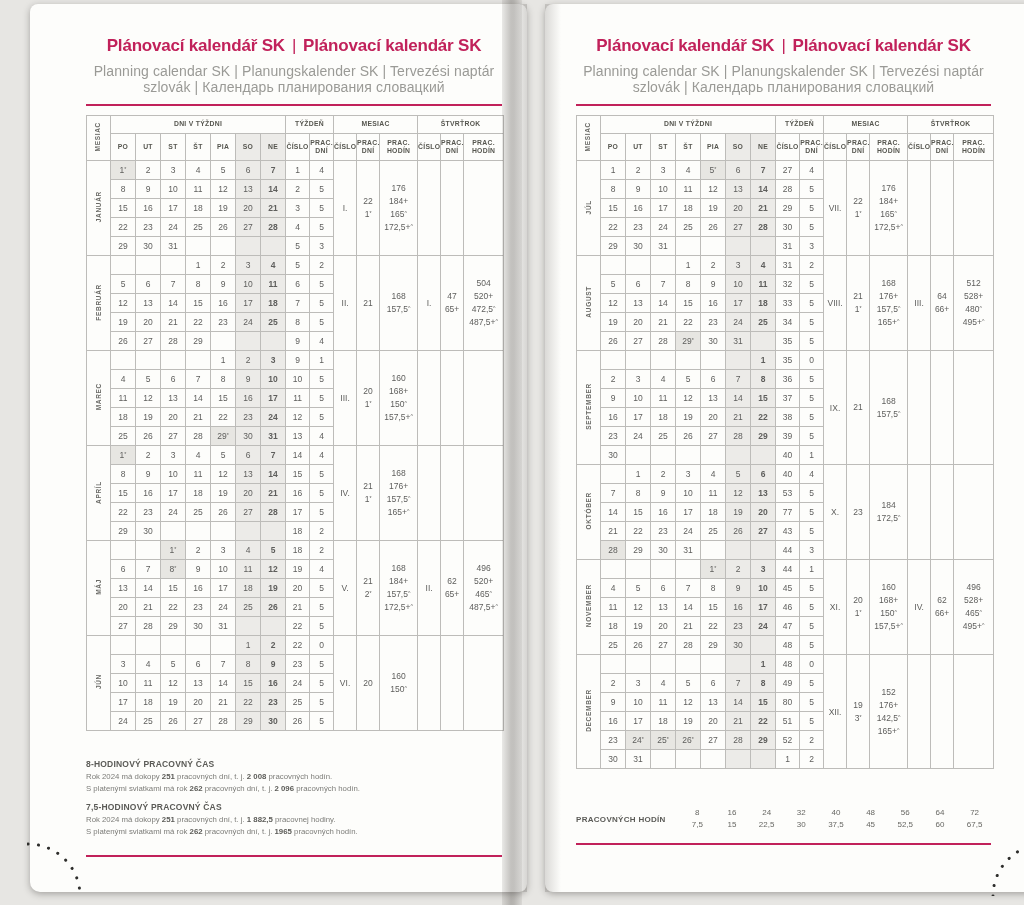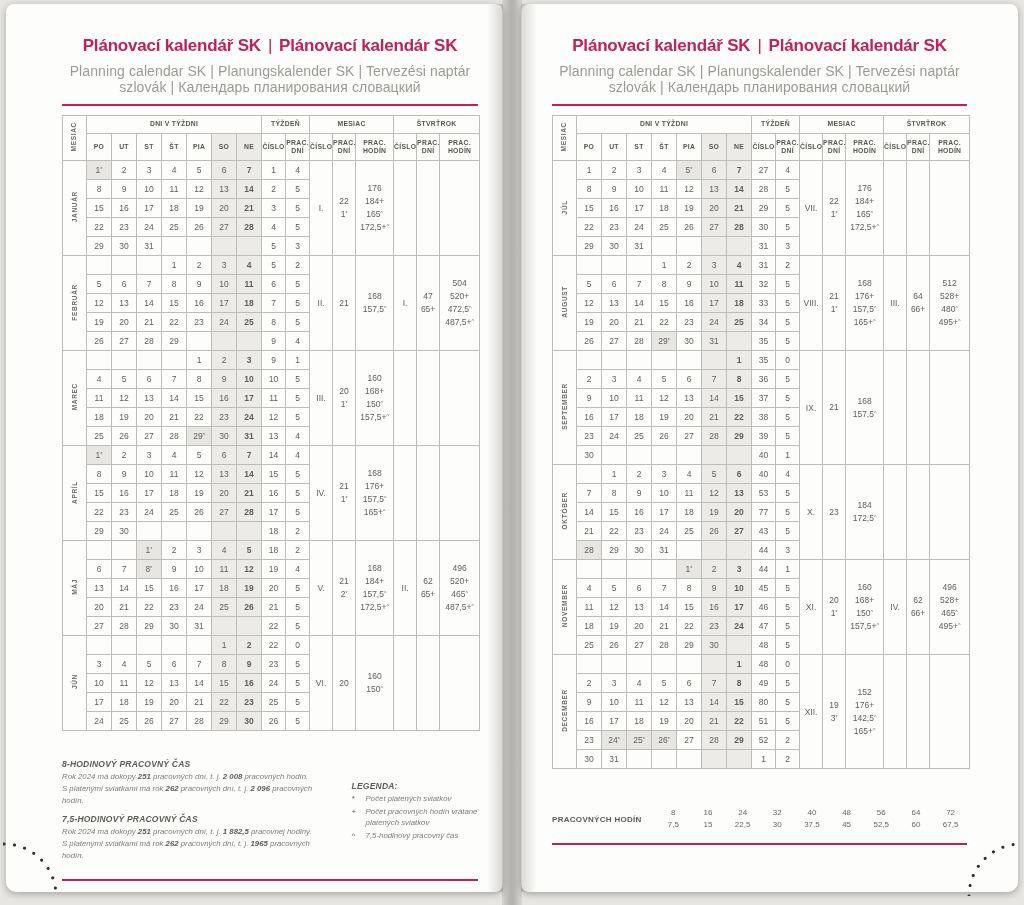--- a/index.html
+++ b/index.html
@@ -1,19 +1,19 @@
 <!DOCTYPE html>
 <html><head>
 <meta charset="utf-8">
 <style>
   html,body{margin:0;padding:0;background:#dddcd9;}
   .stage{position:relative;width:1024px;height:905px;background:#e7e6e3;overflow:hidden;
          font-family:"Liberation Sans",sans-serif;}
   .page{position:absolute;top:4px;height:888px;width:497px;background:#fdfdfb;
-        box-shadow:0 2px 7px rgba(40,38,35,.35);box-sizing:border-box;border-radius:8px;}
+        box-shadow:0 2px 7px rgba(40,38,35,.35);box-sizing:border-box;border-radius:8px;margin-left:24px;}
   .page.left{left:6px;padding:0 25px 0 56px;border-bottom-left-radius:10px;}
   .page.right{left:521px;padding:0 51px 0 31px;border-bottom-right-radius:10px;}
   .page.left::after{content:"";position:absolute;right:0;top:0;bottom:0;width:16px;
         background:linear-gradient(to right,rgba(80,75,70,0),rgba(80,75,70,.22));}
   .page.right::before{content:"";position:absolute;left:0;top:0;bottom:0;width:16px;
         background:linear-gradient(to left,rgba(80,75,70,0),rgba(80,75,70,.20));}
   .spine{position:absolute;left:502px;top:0;width:20px;height:905px;
         background:linear-gradient(to right,rgba(60,55,50,.10),rgba(60,55,50,.30) 45%,rgba(60,55,50,.28) 60%,rgba(60,55,50,.08));}
   .pghead{padding-top:32px;text-align:center;}
   .title{font-size:17px;font-weight:bold;color:#c1215a;letter-spacing:-0.2px;}
@@ -32,21 +32,21 @@
   .cal tbody tr.ms td{border-top:1px solid #a9a8a5;}
   .we{background:#ecebe8;}
   .ne{color:#bf1e55;font-weight:bold;}
   th.ne{color:#bf1e55;}
   .hol{background:#e7e6e2;}
   .vtxt{writing-mode:vertical-rl;transform:rotate(180deg);display:inline-block;
         font-size:6.5px;letter-spacing:0.7px;color:#6a6a66;font-weight:bold;white-space:nowrap;}
   .lines div{line-height:13px;}
   sup{font-size:0.62em;vertical-align:0.4em;line-height:0;}
 
-  .footL{display:flex;margin-top:28px;color:#7c7c78;font-style:italic;}
+  .footL{display:flex;margin-top:28px;color:#7c7c78;}
   .notes{width:292px;}
   .nsec{margin-bottom:7px;}
   .ntitle{font-size:8.5px;font-weight:bold;color:#5b5b57;margin-bottom:2px;letter-spacing:0.2px;}
   .nline{font-size:7.8px;line-height:1.55;}
   .nline b{color:#5b5b57;text-align:center;}
   .legend{margin-left:26px;width:140px;padding-top:22px;}
   .ltitle{font-size:8.5px;font-weight:bold;color:#5b5b57;margin-bottom:3px;letter-spacing:0.2px;}
   .litem{display:flex;font-size:7.8px;line-height:1.4;margin-bottom:2px;}
   .lsym{width:14px;flex:none;color:#5b5b57;}
 
@@ -554,35 +554,20 @@
       <div class="notes" id="notes0">
           <div class="nsec">
             <div class="ntitle">8-HODINOVÝ PRACOVNÝ ČAS</div>
             <div class="nline">Rok 2024 má dokopy <b>251</b> pracovných dní, t. j. <b>2 008</b> pracovných hodín.</div>
             <div class="nline">S platenými sviatkami má rok <b>262</b> pracovných dní, t. j. <b>2 096</b> pracovných hodín.</div>
           </div>
           <div class="nsec">
             <div class="ntitle">7,5-HODINOVÝ PRACOVNÝ ČAS</div>
             <div class="nline">Rok 2024 má dokopy <b>251</b> pracovných dní, t. j. <b>1 882,5</b> pracovnej hodiny.</div>
             <div class="nline">S platenými sviatkami má rok <b>262</b> pracovných dní, t. j. <b>1965</b> pracovných hodín.</div>
-          </div>
-        </div>
-      <div class="legend" id="legend0">
-          <div class="ltitle">LEGENDA:</div>
-          <div class="litem">
-            <span class="lsym">*</span>
-            <span>Počet platených sviatkov</span>
-          </div>
-          <div class="litem">
-            <span class="lsym">+</span>
-            <span>Počet pracovných hodín vrátane platených sviatkov</span>
-          </div>
-          <div class="litem">
-            <span class="lsym">^</span>
-            <span>7,5-hodinový pracovný čas</span>
           </div>
         </div>
     </div>
     <div class="rule bottom"></div>
     <svg class="arc arcL" width="58" height="58" viewBox="0 0 58 58">
       <path d="M1,6 A52,52 0 0 1 53,58" fill="none" stroke="#2e2e2c" stroke-width="3" stroke-linecap="round" stroke-dasharray="0.1 10.4"></path>
     </svg>
   </div>
 
   <div class="page right">

